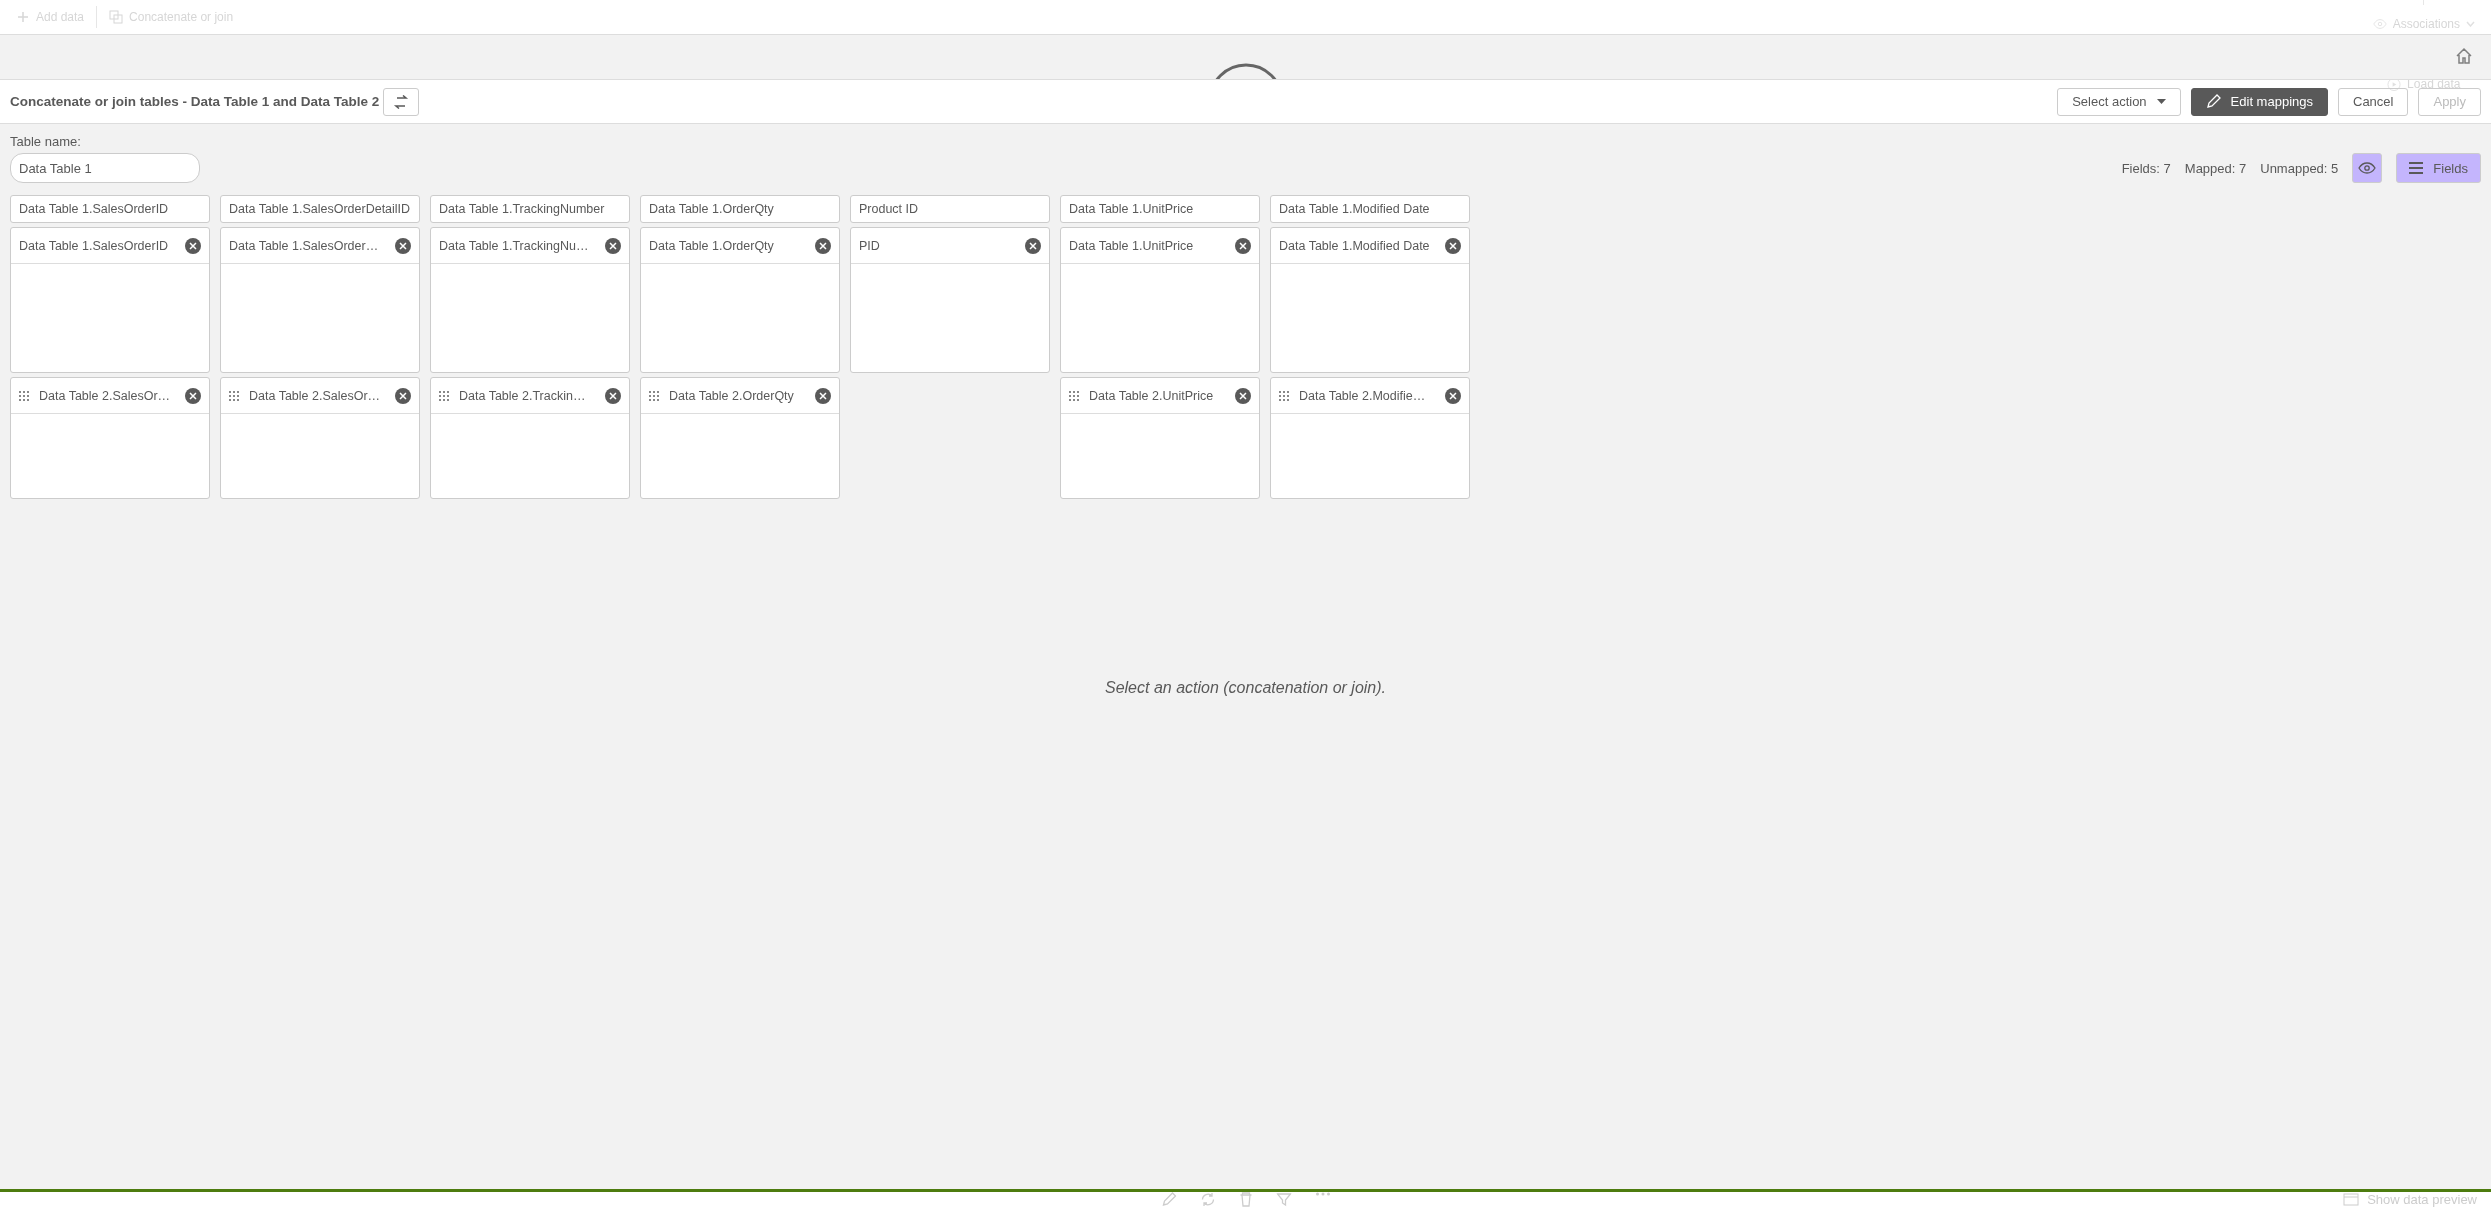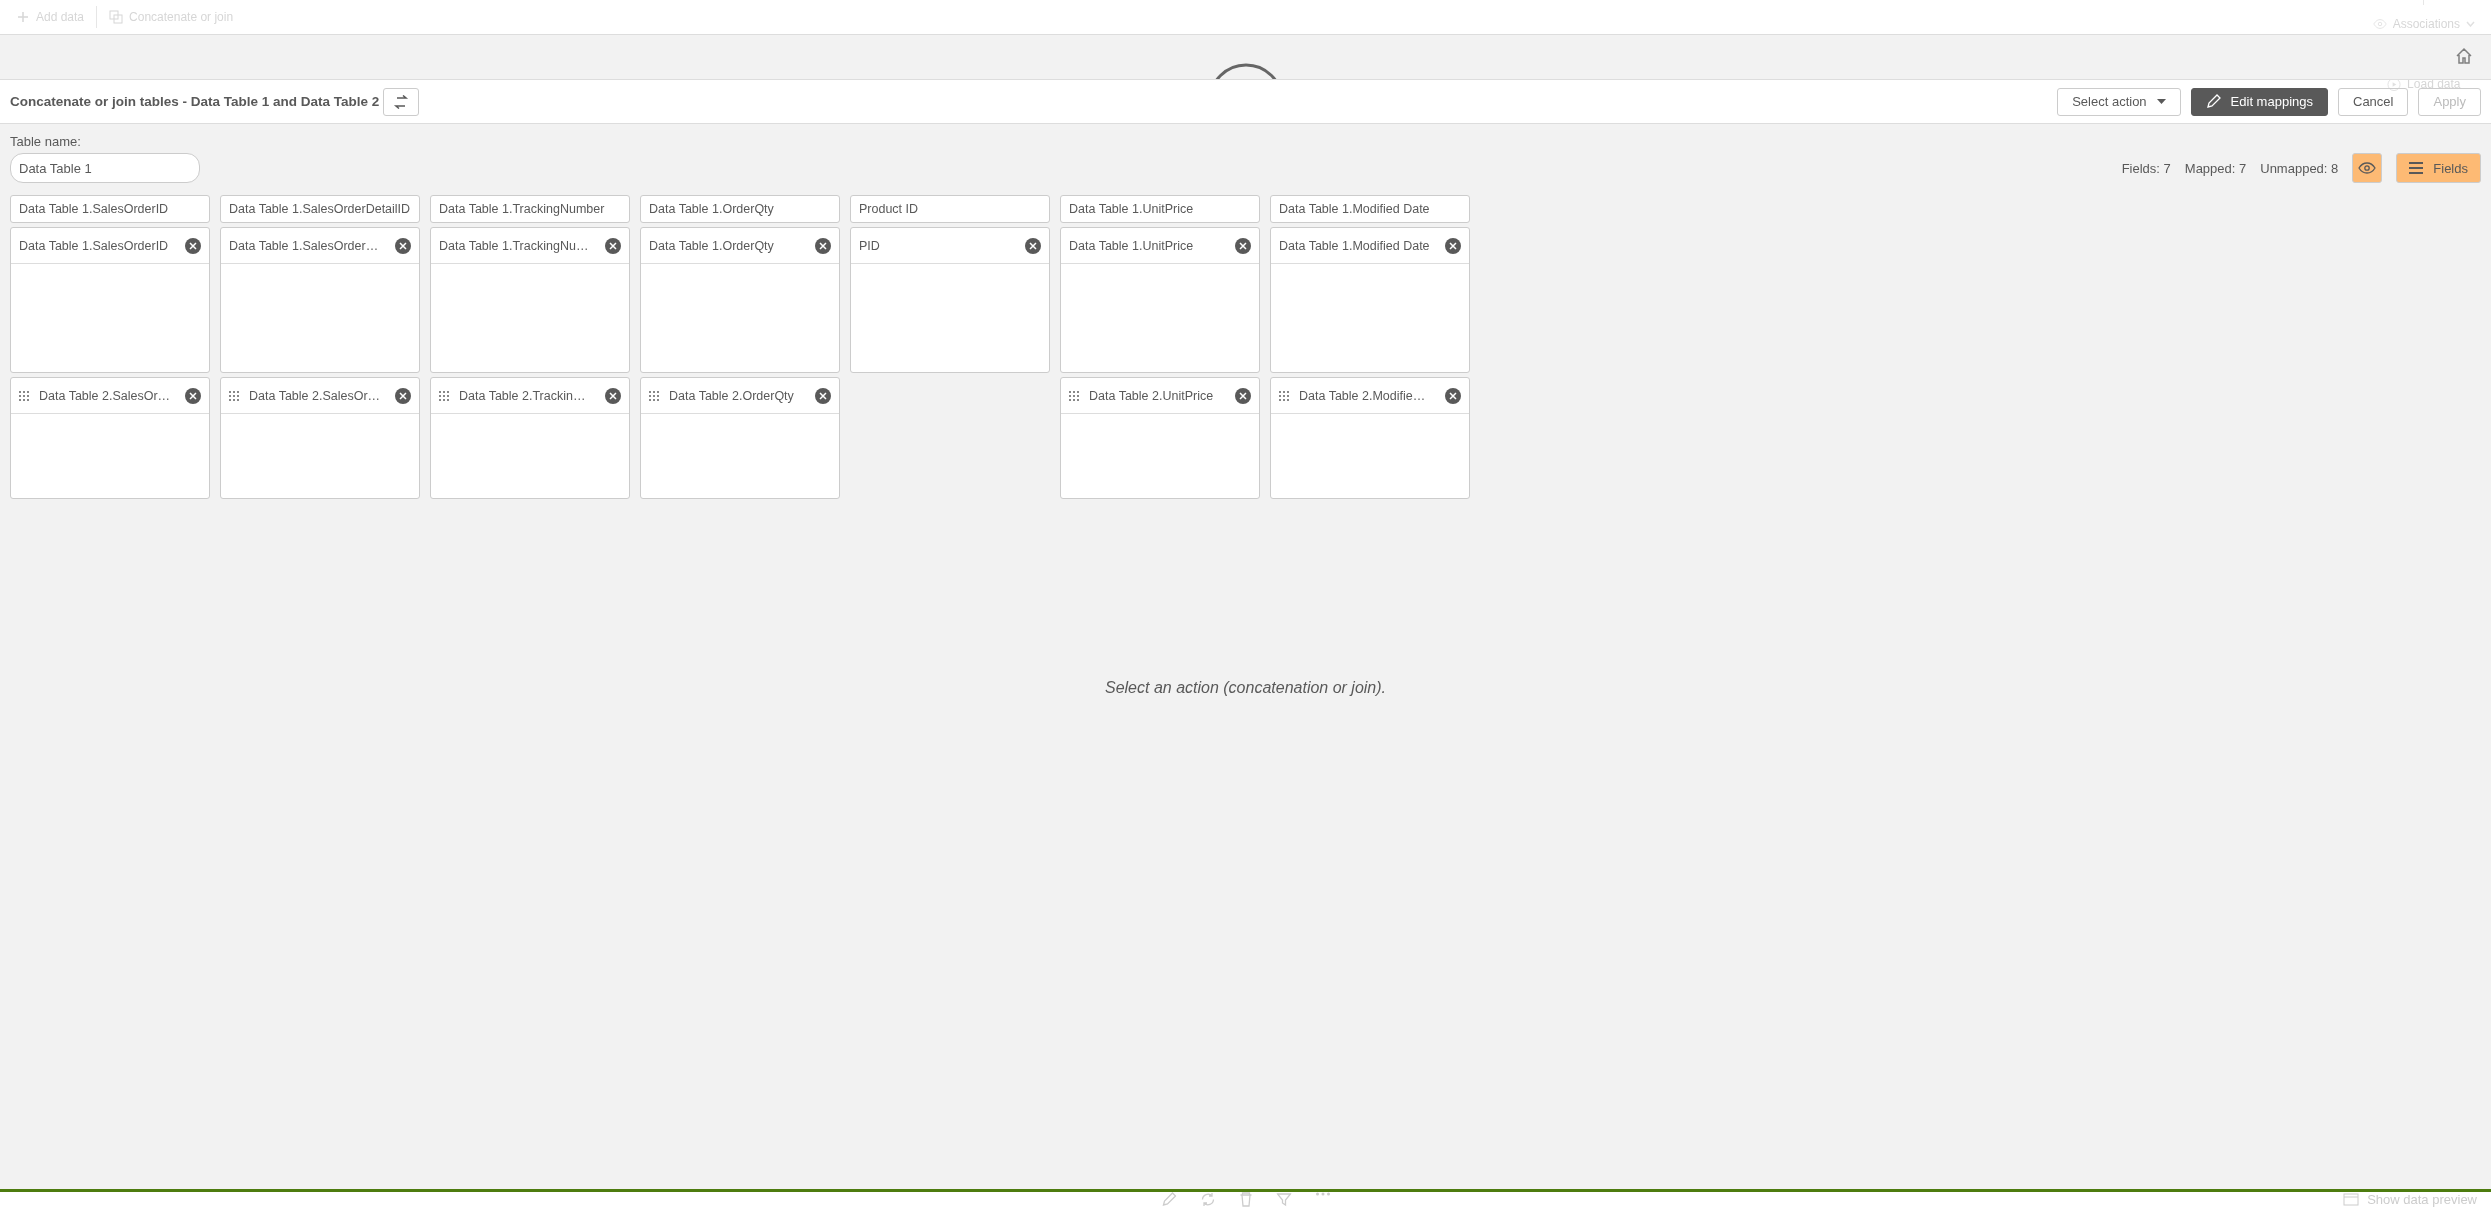--- a/index.html
+++ b/index.html
@@ -26,21 +26,21 @@
 .subheader .right { margin-left: auto; display: flex; align-items: center; gap: 10px; }
 .btn { height: 28px; padding: 0 14px; border: 1px solid #ccc; border-radius: 3px; background: #fff; color: #595959; font-size: 13px; display: flex; align-items: center; gap: 10px; cursor: pointer; }
 .btn.dark { background: #595959; color: #fff; border-color: #595959; }
 .btn.disabled { color: #bbb; cursor: default; }
 .select-btn { justify-content: space-between; min-width: 118px; }
 
 
 .meta-row { display: flex; align-items: flex-end; padding: 10px 10px 6px 10px; gap: 10px; }
 .table-name-input { height: 30px; width: 190px; border: 1px solid #ccc; border-radius: 13px; background: #fff; padding: 0 8px; font-size: 13px; color: #595959; }
 .meta-right { margin-left: auto; display: flex; align-items: center; gap: 14px; font-size: 13px; color: #595959; }
-.icon-btn { height: 30px; min-width: 30px; border: 1px solid #ccc; border-radius: 3px; background: #fdba74; display: flex; align-items: center; justify-content: center; }
+.icon-btn { height: 30px; min-width: 30px; border: 1px solid #ccc; border-radius: 3px; background: #c4b5fd; display: flex; align-items: center; justify-content: center; }
 .fields-btn { padding: 0 12px; gap: 10px; }
 
 
 .columns { display: flex; gap: 10px; padding: 6px 10px 10px 10px; }
 .col { width: 200px; display: flex; flex-direction: column; gap: 4px; }
 .header-box { height: 28px; border: 1px solid #ccc; border-radius: 3px; background: #fff; display: flex; align-items: center; padding: 0 8px; font-size: 12.5px; white-space: nowrap; overflow: hidden; text-overflow: ellipsis; }
 .map-box { height: 146px; border: 1px solid #ccc; border-radius: 3px; background: #fff; }
 .map-box.small { height: 122px; }
 .map-box .chip { height: 36px; border-bottom: 1px solid #ddd; display: flex; align-items: center; padding: 0 8px; gap: 8px; }
 .chip .txt { flex: 1; overflow: hidden; text-overflow: ellipsis; white-space: nowrap; font-size: 12.5px; color: #595959; }
@@ -166,21 +166,21 @@
     </div>
   </div>
 </div>
 
 <div style="padding-left:10px; padding-top:10px;">Table name:</div>
 <div class="meta-row" style="padding-top:4px;">
   <input class="table-name-input" value="Data Table 1" style="">
   <div class="meta-right">
     <span>Fields: 7</span>
     <span>Mapped: 7</span>
-    <span>Unmapped: 8</span>
+    <span>Unmapped: 5</span>
     <div class="icon-btn">
       <svg width="18" height="12" viewBox="0 0 18 12">
           <path d="M1 6s3-5 8-5 8 5 8 5-3 5-8 5-8-5-8-5z" fill="none" stroke="#595959" stroke-width="1.3"></path>
           <circle cx="9" cy="6" r="2.2" fill="none" stroke="#595959" stroke-width="1.3"></circle>
         </svg>
     </div>
     <div class="icon-btn fields-btn">
       <span>
           <svg width="14" height="12" viewBox="0 0 14 12">
             <path d="M0 1h14M0 6h14M0 11h14" stroke="#595959" stroke-width="2"></path>

